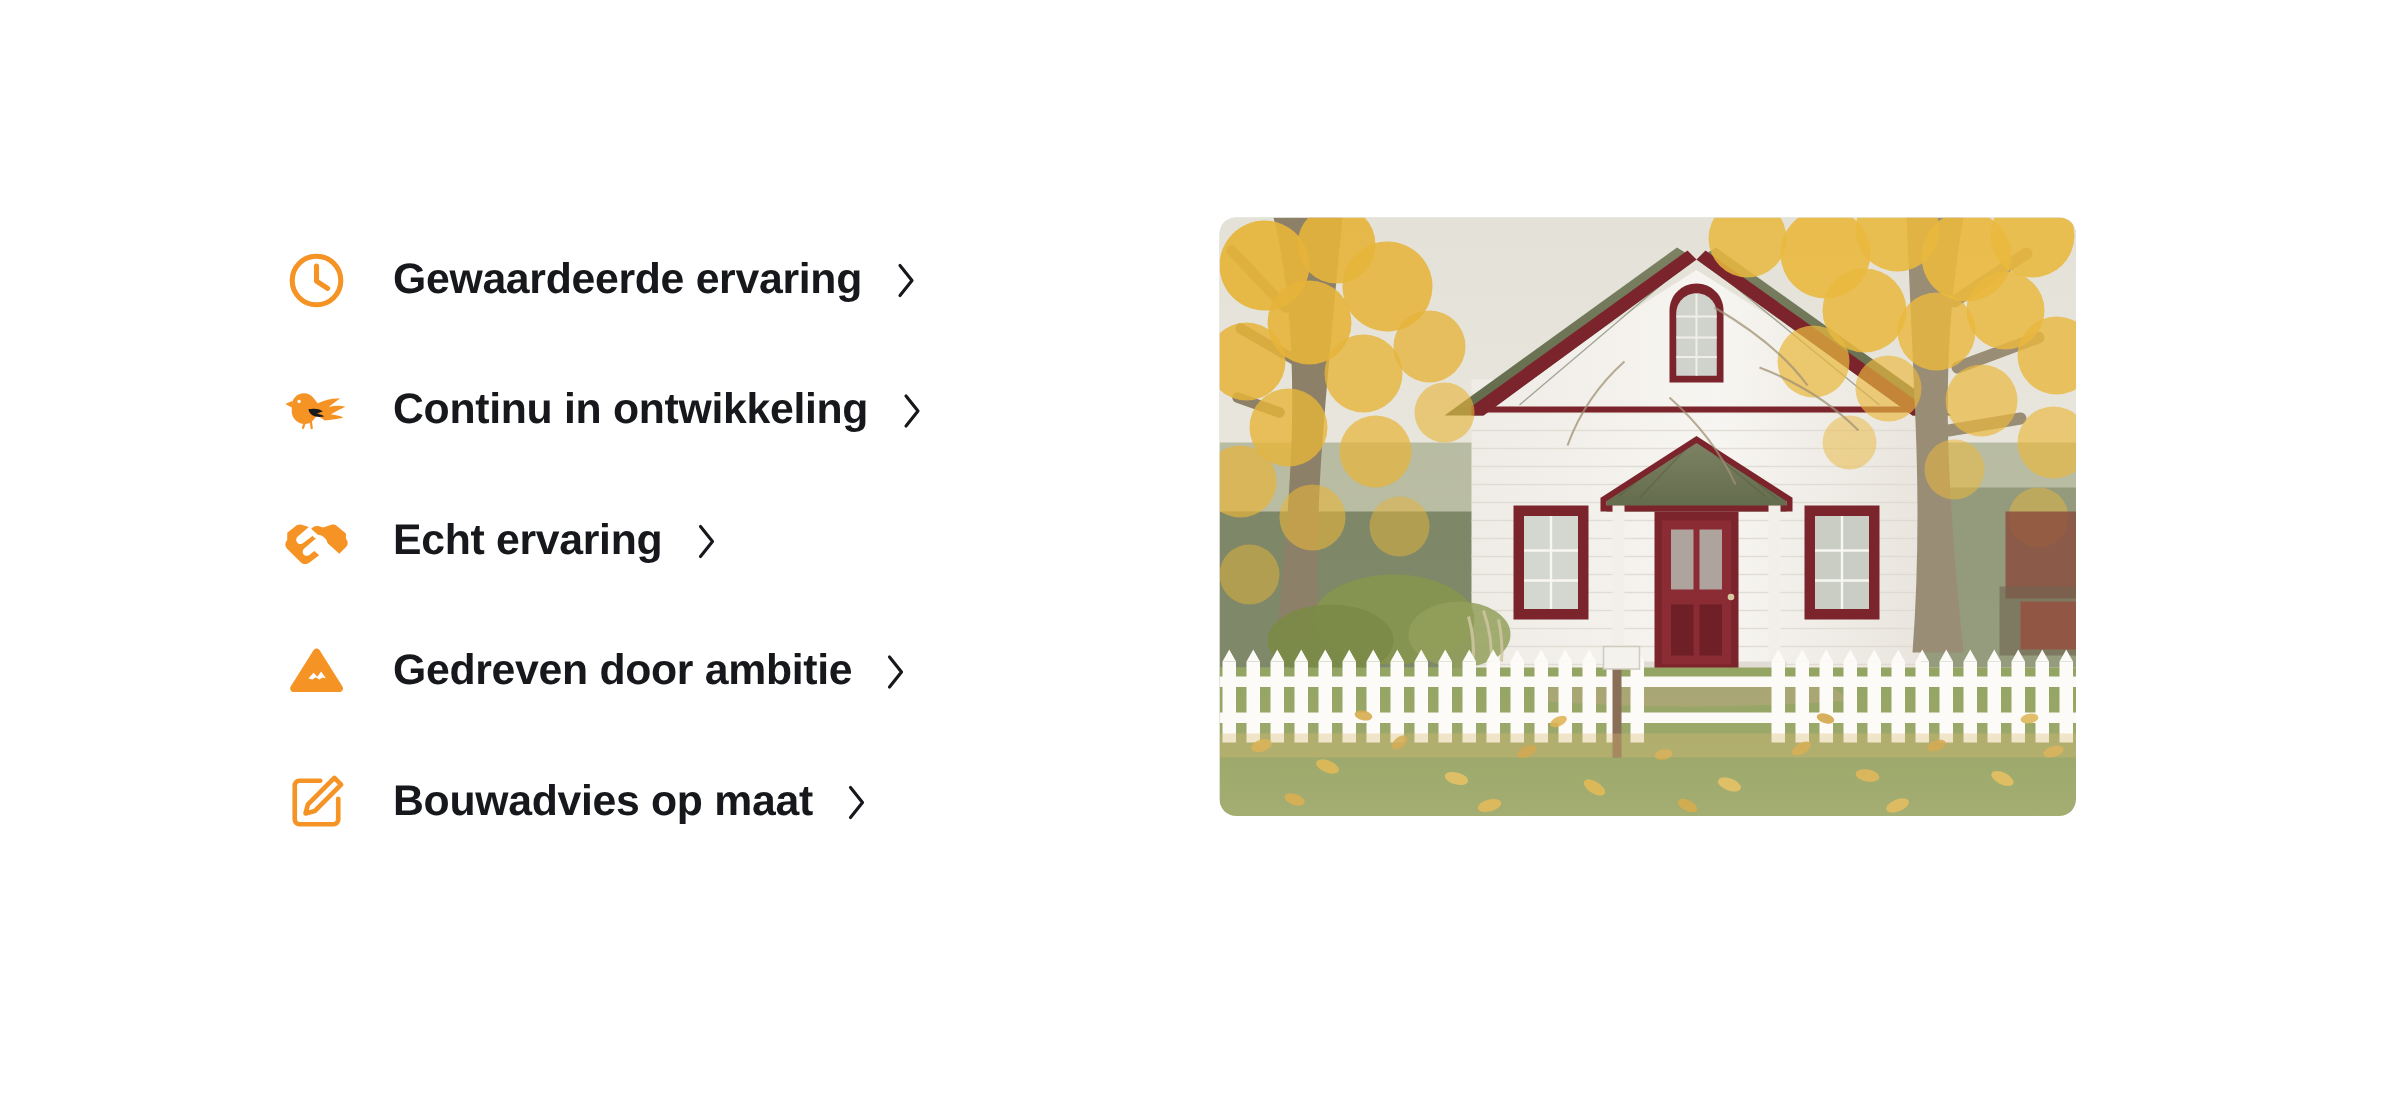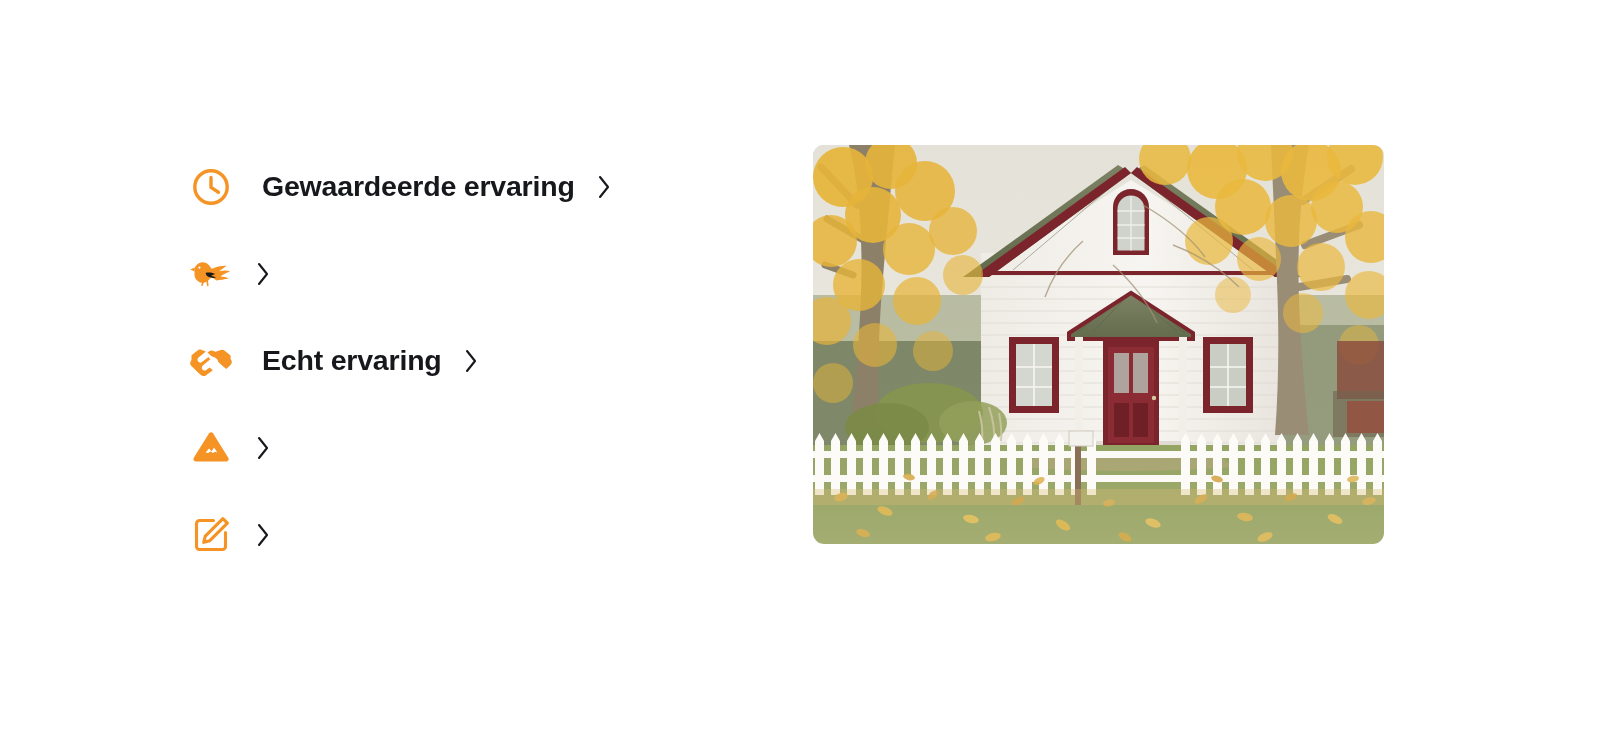--- a/index.html
+++ b/index.html
@@ -111,20 +111,21 @@
 
           <circle cx="11.4" cy="13.6" r="1.15" fill="#ffffff"></circle>
 
           <path d="M24 14.8c4.6-2.3 9.6-3.4 14.8-3.1-3.1 2.2-5.6 4-7.6 5.6 3.9-.9 7.6-1 11.1-.2-4 1.9-7.3 3.6-9.9 5.3 3.2.1 6.1.8 8.6 2.1-5 .9-9.2 1.5-12.5 1.9l-5.6-3.9z" fill="#F59324"></path>
 
           <path d="M19.6 18.6c2.7-.4 5.3.1 7.7 1.5-1.6.5-2.9 1.1-4 1.8 1.8.2 3.4.8 4.8 1.7-3.1.6-5.7.4-7.8-.8-1.6-.9-2.5-2.3-2.6-4.1z" fill="#1b1b1b"></path>
 
           <path d="M15.6 26.5 14 31.2M19.2 26.8l.6 4.6" stroke="#F59324" stroke-width="1.5" stroke-linecap="round"></path>
         </svg>
       </span>
+      <span class="feature-label">Continu in ontwikkeling</span>
       <span class="feature-chevron">
         <svg width="14" height="24" viewBox="0 0 14 24" fill="none">
           <path d="M3 2L11 12L3 22" stroke="#16181C" stroke-width="2.1" stroke-linecap="round" stroke-linejoin="round"></path>
         </svg>
       </span>
     </div>
 
     <div class="feature-row">
       <span class="feature-icon">
         <svg width="44" height="36" viewBox="0 0 44 36" fill="none">
@@ -147,34 +148,36 @@
     </div>
 
     <div class="feature-row">
       <span class="feature-icon">
         <svg width="42" height="38" viewBox="0 0 42 38" fill="none">
           <path d="M19.1 4.3c.9-1.4 3-1.4 3.9 0l15.3 24.4c1 1.6-.2 3.7-2 3.7H5.8c-1.8 0-3-2.1-2-3.7L19.1 4.3z" fill="#F59324"></path>
 
           <path d="M15.6 23.4l3.4-3.9 2.6 2.7 2.5-3.6 3.2 4.8-2.3-.7-2.1 1.3-2.4-1.5-2.3 1.5-2.6-.6z" fill="#ffffff"></path>
         </svg>
       </span>
+      <span class="feature-label">Gedreven door ambitie</span>
       <span class="feature-chevron">
         <svg width="14" height="24" viewBox="0 0 14 24" fill="none">
           <path d="M3 2L11 12L3 22" stroke="#16181C" stroke-width="2.1" stroke-linecap="round" stroke-linejoin="round"></path>
         </svg>
       </span>
     </div>
 
     <div class="feature-row">
       <span class="feature-icon">
         <svg width="40" height="40" viewBox="0 0 40 40" fill="none">
           <path d="M22.5 5.5H8.6C6.9 5.5 5.5 6.9 5.5 8.6v22.8c0 1.7 1.4 3.1 3.1 3.1h22.8c1.7 0 3.1-1.4 3.1-3.1V17.5" stroke="#F59324" stroke-width="3.1" stroke-linecap="round" stroke-linejoin="round" fill="none"></path>
           <path d="M31.9 3.6 36.4 8.1 18.8 25.7l-6.1 1.6 1.6-6.1L31.9 3.6z" fill="#ffffff" stroke="#F59324" stroke-width="3.1" stroke-linejoin="round"></path>
         </svg>
       </span>
+      <span class="feature-label">Bouwadvies op maat</span>
       <span class="feature-chevron">
         <svg width="14" height="24" viewBox="0 0 14 24" fill="none">
           <path d="M3 2L11 12L3 22" stroke="#16181C" stroke-width="2.1" stroke-linecap="round" stroke-linejoin="round"></path>
         </svg>
       </span>
     </div>
 
   </div>
 
   <div class="photo-card">

